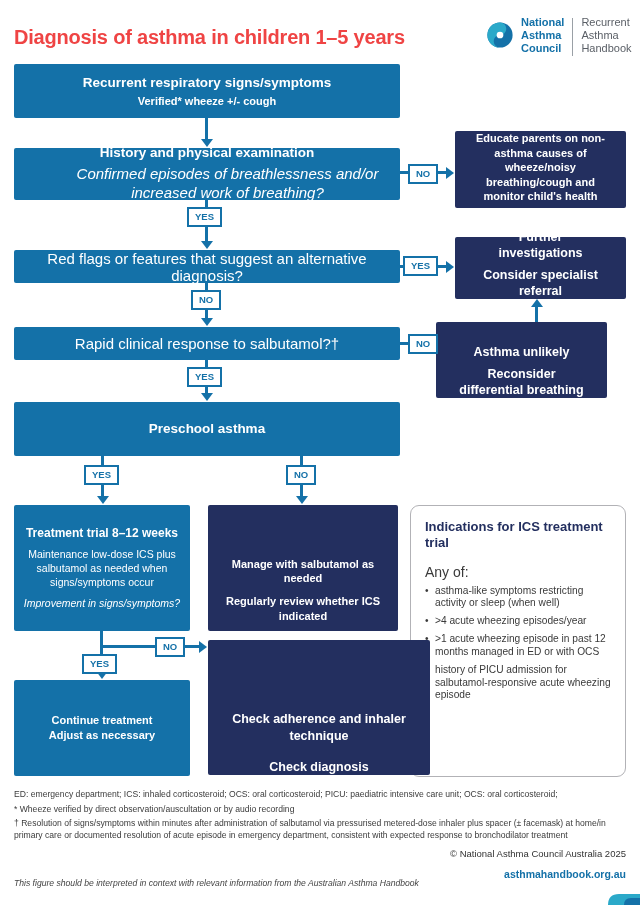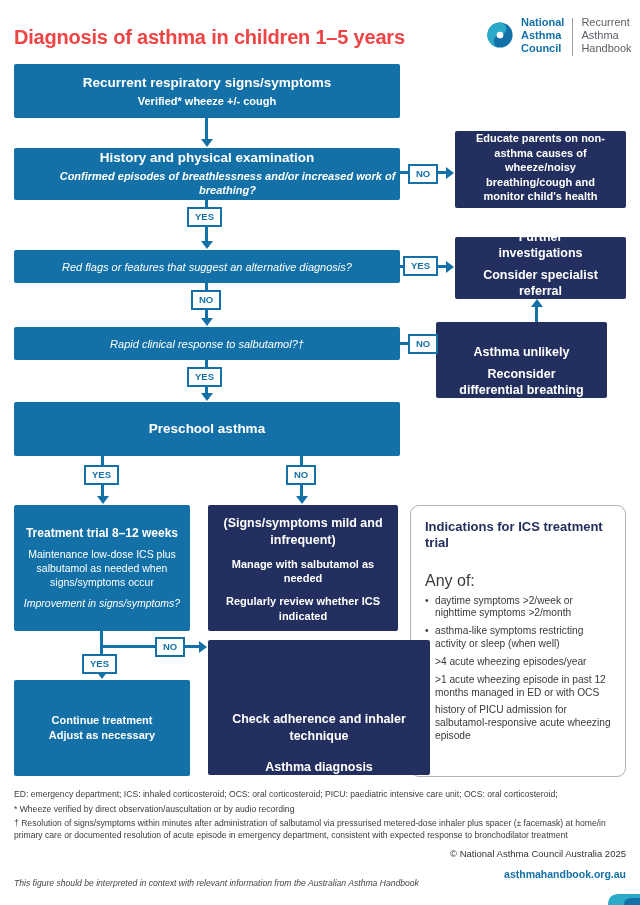--- a/index.html
+++ b/index.html
@@ -22,22 +22,22 @@
   .logo-divider{width:1px;height:38px;background:#9aa0a6;margin:2px 8px 0 8px;}
   .logo-handbook{color:#5a5f66;font-weight:400;font-size:11px;line-height:13px;}
   .logo-handbook span{display:block;}
 
   
   .box{position:absolute;border-radius:2px;color:#fff;display:flex;flex-direction:column;align-items:center;justify-content:center;text-align:center;z-index:2;}
   .blue-box{background:var(--blue);}
   .navy-box{background:var(--navy);justify-content:flex-end;}
   .box-title{font-weight:700;font-size:13.5px;line-height:1.25;}
   .box-sub-bold{font-weight:700;font-size:11px;margin-top:3px;}
-  .box-q{font-style:italic;font-size:11px;font-weight:700;margin-top:3px;line-height:1.25;margin-left:41px;}
-  .q-only{font-style:italic;font-size:11px;font-weight:500;padding:0 10px;}
+  .box-q{font-style:italic;font-size:15px;font-weight:400;margin-top:3px;line-height:1.25;margin-left:41px;}
+  .q-only{font-size:15px;font-weight:500;padding:0 10px;}
   .navy-lines{font-weight:700;font-size:12.5px;line-height:1.3;padding:0 22px;}
   .navy-lines .l{display:block;}
   .navy-lines .l + .l{margin-top:5px;}
   .educate-text{font-weight:600;font-size:11px;line-height:1.32;padding:4px 12px;}
 
   .small-title{font-weight:700;font-size:12px;line-height:1.3;}
   .small-body{font-weight:500;font-size:10.5px;line-height:1.32;margin-top:7px;padding:0 6px;}
   .small-q{font-style:italic;font-weight:500;font-size:10.5px;line-height:1.3;margin-top:7px;}
   .mild-line{font-weight:600;font-size:11px;line-height:1.3;margin-top:9px;padding:0 8px;}
   .check-line{font-weight:700;font-size:12.5px;line-height:1.3;padding:0 14px;}
@@ -55,21 +55,21 @@
   .arrow-up::after{content:"";position:absolute;left:50%;transform:translateX(-50%);top:-7px;
     border-left:6px solid transparent;border-right:6px solid transparent;border-bottom:8px solid var(--blue);}
 
   .chip{position:absolute;z-index:4;background:#fff;border:2px solid var(--blue);color:var(--blue);
     font-size:9.5px;font-weight:700;line-height:1;padding:3px 6px;}
 
   
   .indications{position:absolute;left:410px;top:505px;width:216px;height:272px;background:#fff;
     border:1.5px solid #b2b2b6;border-radius:9px;padding:13px 14px;z-index:2;}
   .ind-title{color:var(--navy);font-weight:700;font-size:13px;line-height:1.25;}
-  .ind-intro{color:#3a3a3a;font-size:16px;margin:20px 0 5px 0;}
+  .ind-intro{color:#3a3a3a;font-size:14px;margin:12px 0 5px 0;}
   .ind-list{list-style:none;}
   .ind-list li{position:relative;color:#3a3a3a;font-size:10.2px;line-height:1.26;padding-left:10px;margin-bottom:5px;}
   .ind-list li::before{content:"•";position:absolute;left:0;top:0;}
 
   
   .footnotes{position:absolute;left:14px;top:789px;width:614px;color:#3b3b3b;font-size:8.6px;line-height:1.35;}
   .footnotes div{margin-bottom:3px;}
   .copyright{position:absolute;right:14px;top:848px;color:#333;font-size:9.5px;}
   .website{position:absolute;right:14px;top:868px;color:var(--blue);font-size:10.5px;font-weight:600;cursor:pointer;}
   .disclaimer{position:absolute;left:14px;top:878px;color:#444;font-size:8.6px;font-style:italic;}
@@ -165,40 +165,38 @@
     <div class="box-title">Preschool asthma</div>
   </div>
 
   <div class="box blue-box" style="left:14px;top:505px;width:176px;height:126px;padding:8px 4px">
     <div class="small-title">Treatment trial 8–12 weeks</div>
     <div class="small-body">Maintenance low-dose ICS plus salbutamol as needed when signs/symptoms occur</div>
     <div class="small-q">Improvement in signs/symptoms?</div>
   </div>
 
   <div class="box navy-box" style="left:208px;top:505px;width:190px;height:126px;padding:8px 6px">
-    <div class="small-title" style="font-size:12.5px">(Signs/symptoms mild and infrequent)</div>
     <div class="mild-line">Manage with salbutamol as needed</div>
     <div class="mild-line">Regularly review whether ICS indicated</div>
   </div>
 
   <div class="indications">
     <div class="ind-title">Indications for ICS treatment trial</div>
     <div class="ind-intro">Any of:</div>
     <ul class="ind-list">
-      <li>daytime symptoms &gt;2/week or nighttime symptoms &gt;2/month</li>
       <li>asthma-like symptoms restricting activity or sleep (when well)</li>
       <li>&gt;4 acute wheezing episodes/year</li>
       <li>&gt;1 acute wheezing episode in past 12 months managed in ED or with OCS</li>
       <li>history of PICU admission for salbutamol-responsive acute wheezing episode</li>
     </ul>
   </div>
 
   <div class="box navy-box" style="left:208px;top:640px;width:222px;height:135px">
     <div class="check-line">Check adherence and inhaler technique</div>
-    <div class="check-line">Asthma diagnosis</div>
+    <div class="check-line">Check diagnosis</div>
   </div>
 
   <div class="box blue-box" style="left:14px;top:680px;width:176px;height:96px">
     <div class="cont-line">Continue treatment</div>
     <div class="cont-line">Adjust as necessary</div>
   </div>
 
   <div class="footnotes">
     <div>ED: emergency department; ICS: inhaled corticosteroid; OCS: oral corticosteroid; PICU: paediatric intensive care unit; OCS: oral corticosteroid;</div>
     <div>* Wheeze verified by direct observation/auscultation or by audio recording</div>

